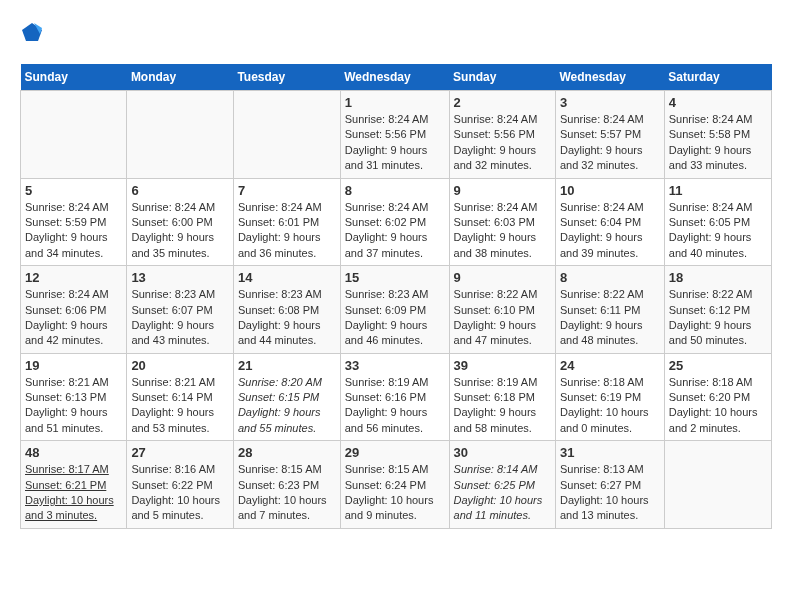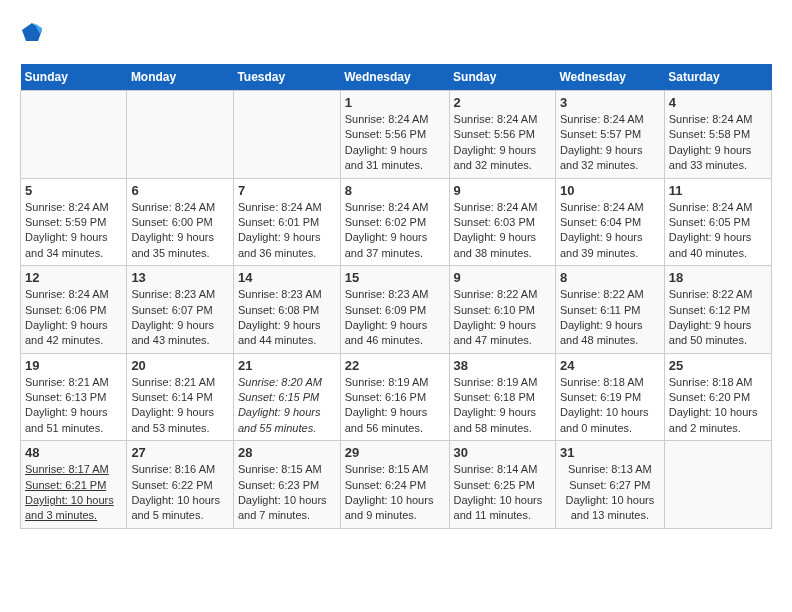--- a/index.html
+++ b/index.html
@@ -279,28 +279,28 @@
 and 53 minutes.</div>
         </td>
         <td>
           <span class="day-number">21</span>
           <div class="cell-text" style="white-space: pre-line; font-style: italic;">Sunrise: 8:20 AM
 Sunset: 6:15 PM
 Daylight: 9 hours
 and 55 minutes.</div>
         </td>
         <td>
-          <span class="day-number">22</span>
+          <span class="day-number">33</span>
           <div class="cell-text" style="white-space: pre-line;">Sunrise: 8:19 AM
 Sunset: 6:16 PM
 Daylight: 9 hours
 and 56 minutes.</div>
         </td>
         <td>
-          <span class="day-number">38</span>
+          <span class="day-number">39</span>
           <div class="cell-text" style="white-space: pre-line;">Sunrise: 8:19 AM
 Sunset: 6:18 PM
 Daylight: 9 hours
 and 58 minutes.</div>
         </td>
         <td>
           <span class="day-number">24</span>
           <div class="cell-text" style="white-space: pre-line;">Sunrise: 8:18 AM
 Sunset: 6:19 PM
 Daylight: 10 hours
@@ -338,28 +338,28 @@
         </td>
         <td>
           <span class="day-number">29</span>
           <div class="cell-text" style="white-space: pre-line;">Sunrise: 8:15 AM
 Sunset: 6:24 PM
 Daylight: 10 hours
 and 9 minutes.</div>
         </td>
         <td>
           <span class="day-number">30</span>
-          <div class="cell-text" style="white-space: pre-line;">Sunrise: 8:14 AM
+          <div class="cell-text" style="white-space: pre-line; font-style: italic;">Sunrise: 8:14 AM
 Sunset: 6:25 PM
 Daylight: 10 hours
 and 11 minutes.</div>
         </td>
         <td>
           <span class="day-number">31</span>
-          <div class="cell-text" style="white-space: pre-line; text-align: center;">Sunrise: 8:13 AM
+          <div class="cell-text" style="white-space: pre-line;">Sunrise: 8:13 AM
 Sunset: 6:27 PM
 Daylight: 10 hours
 and 13 minutes.</div>
         </td>
         <td class="empty-cell"></td>
       </tr>
     </tbody>
 </table>
 
 </body></html>

